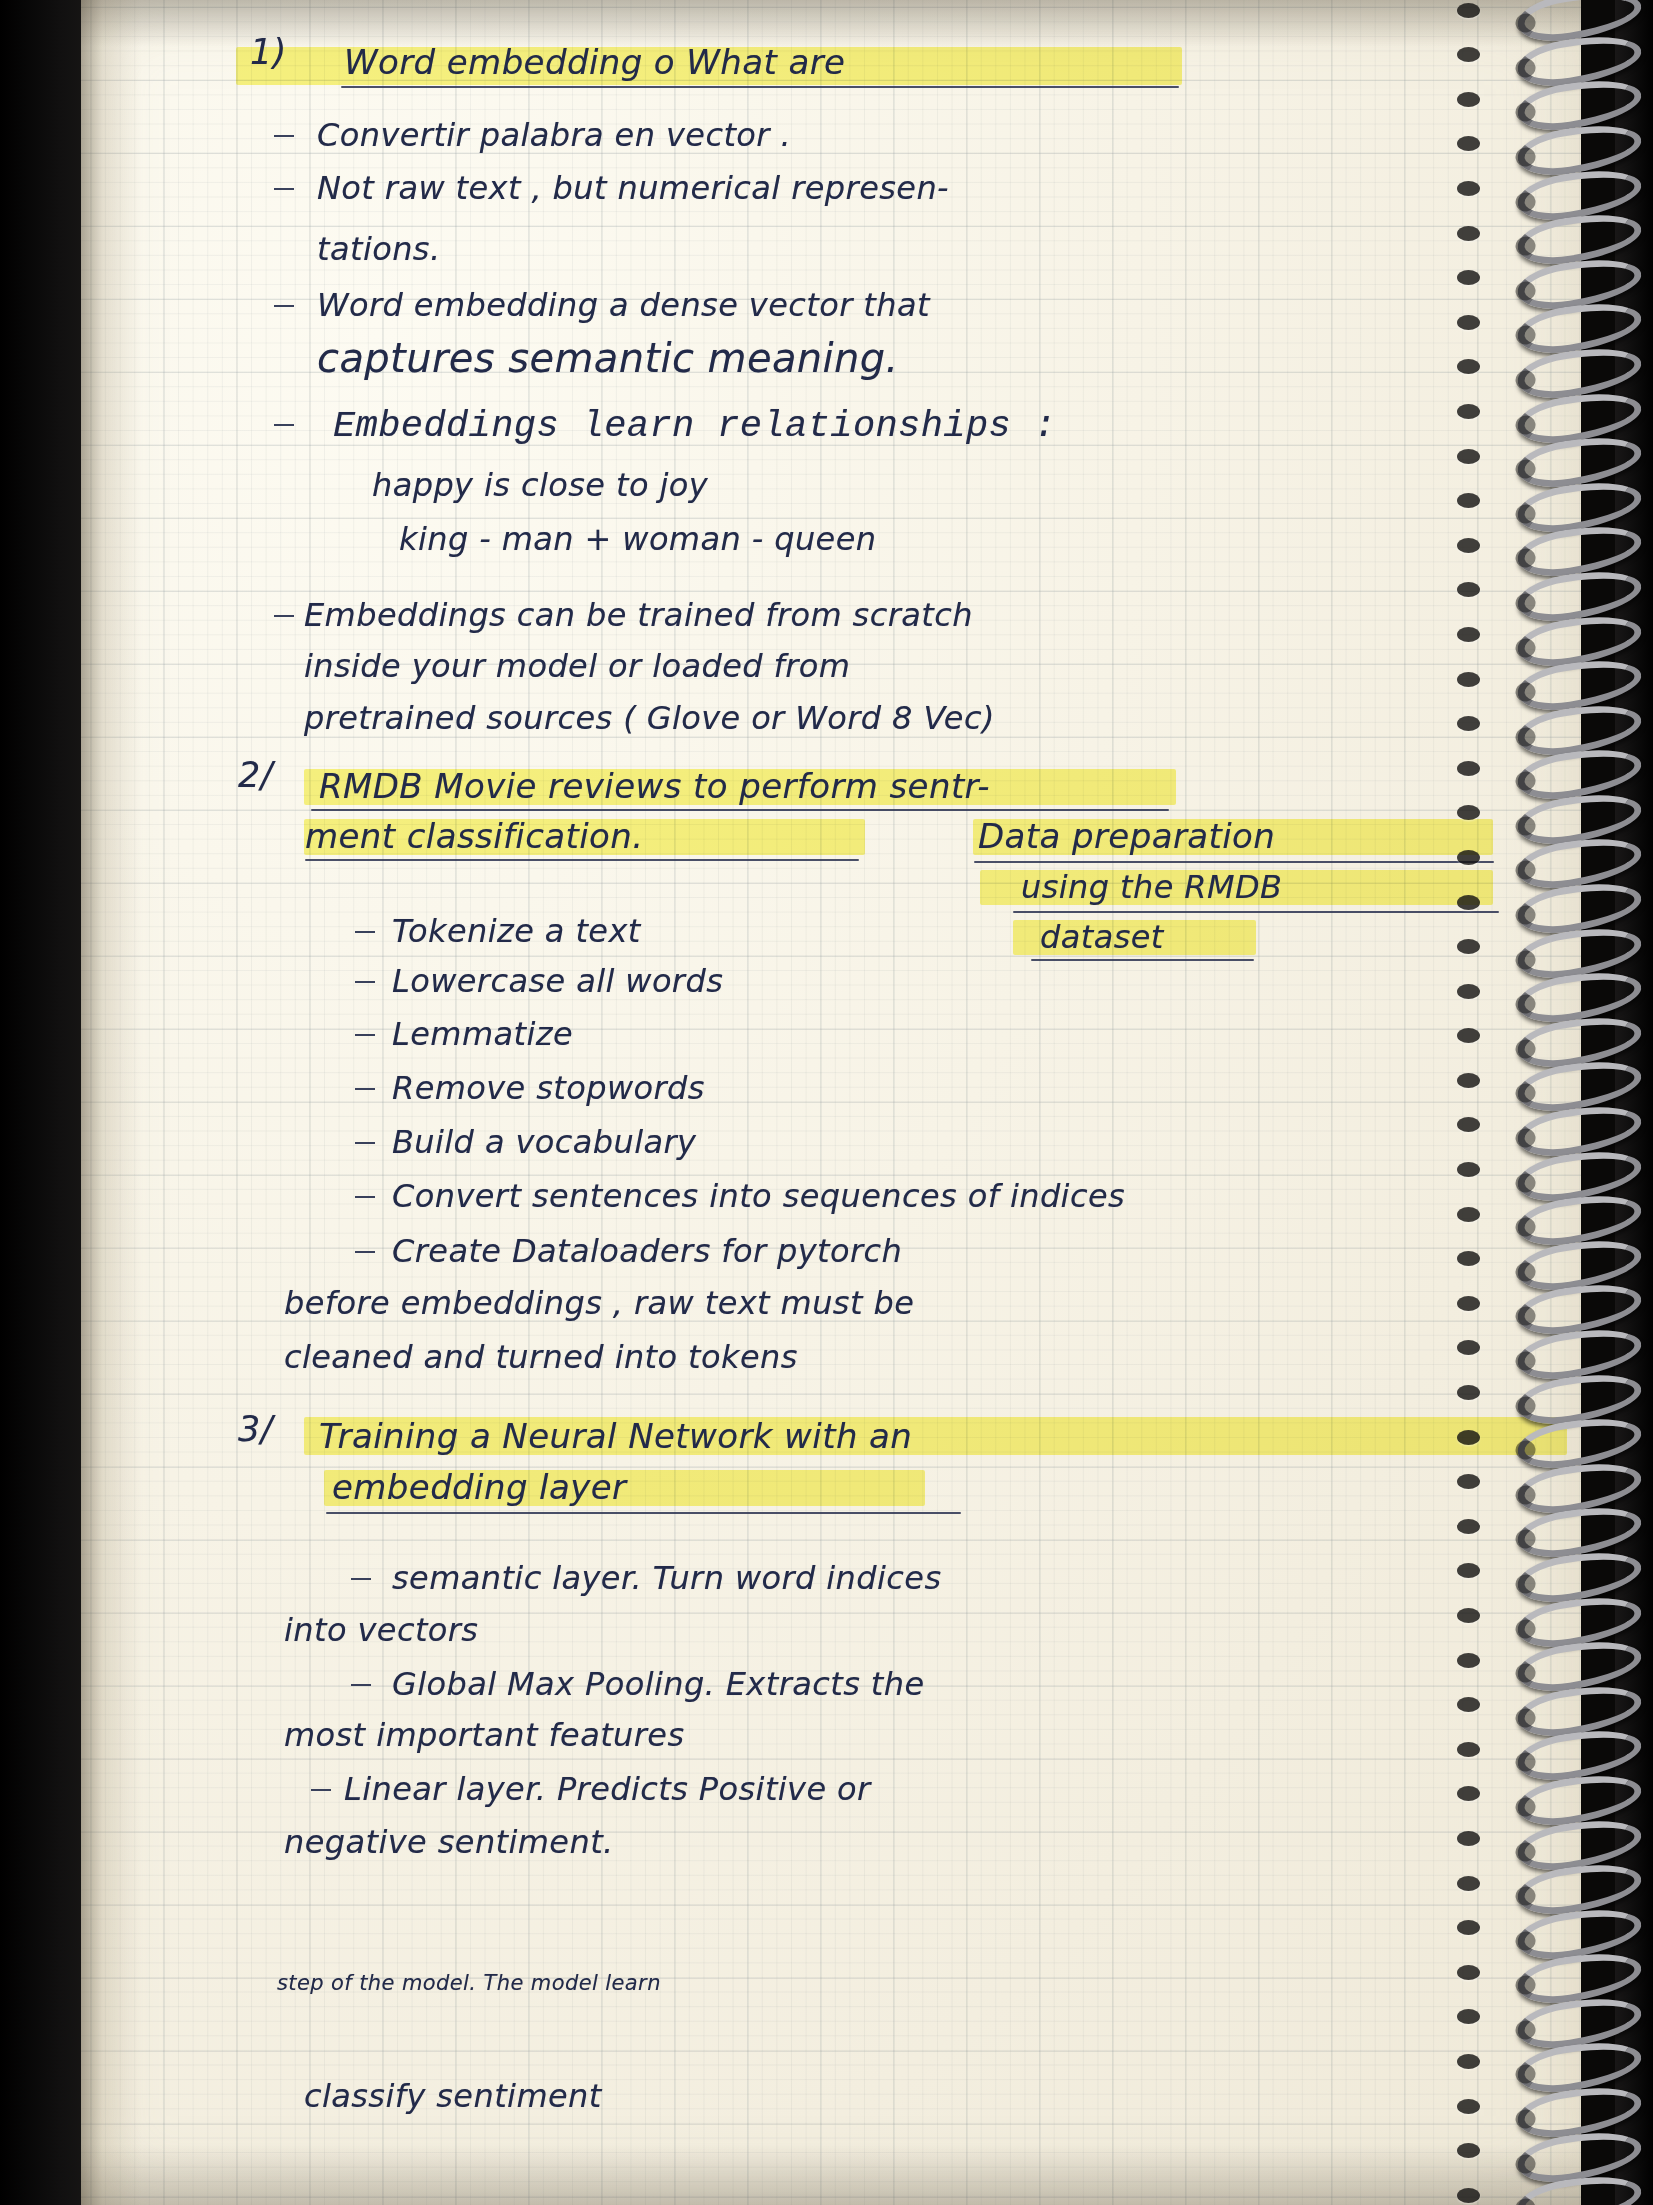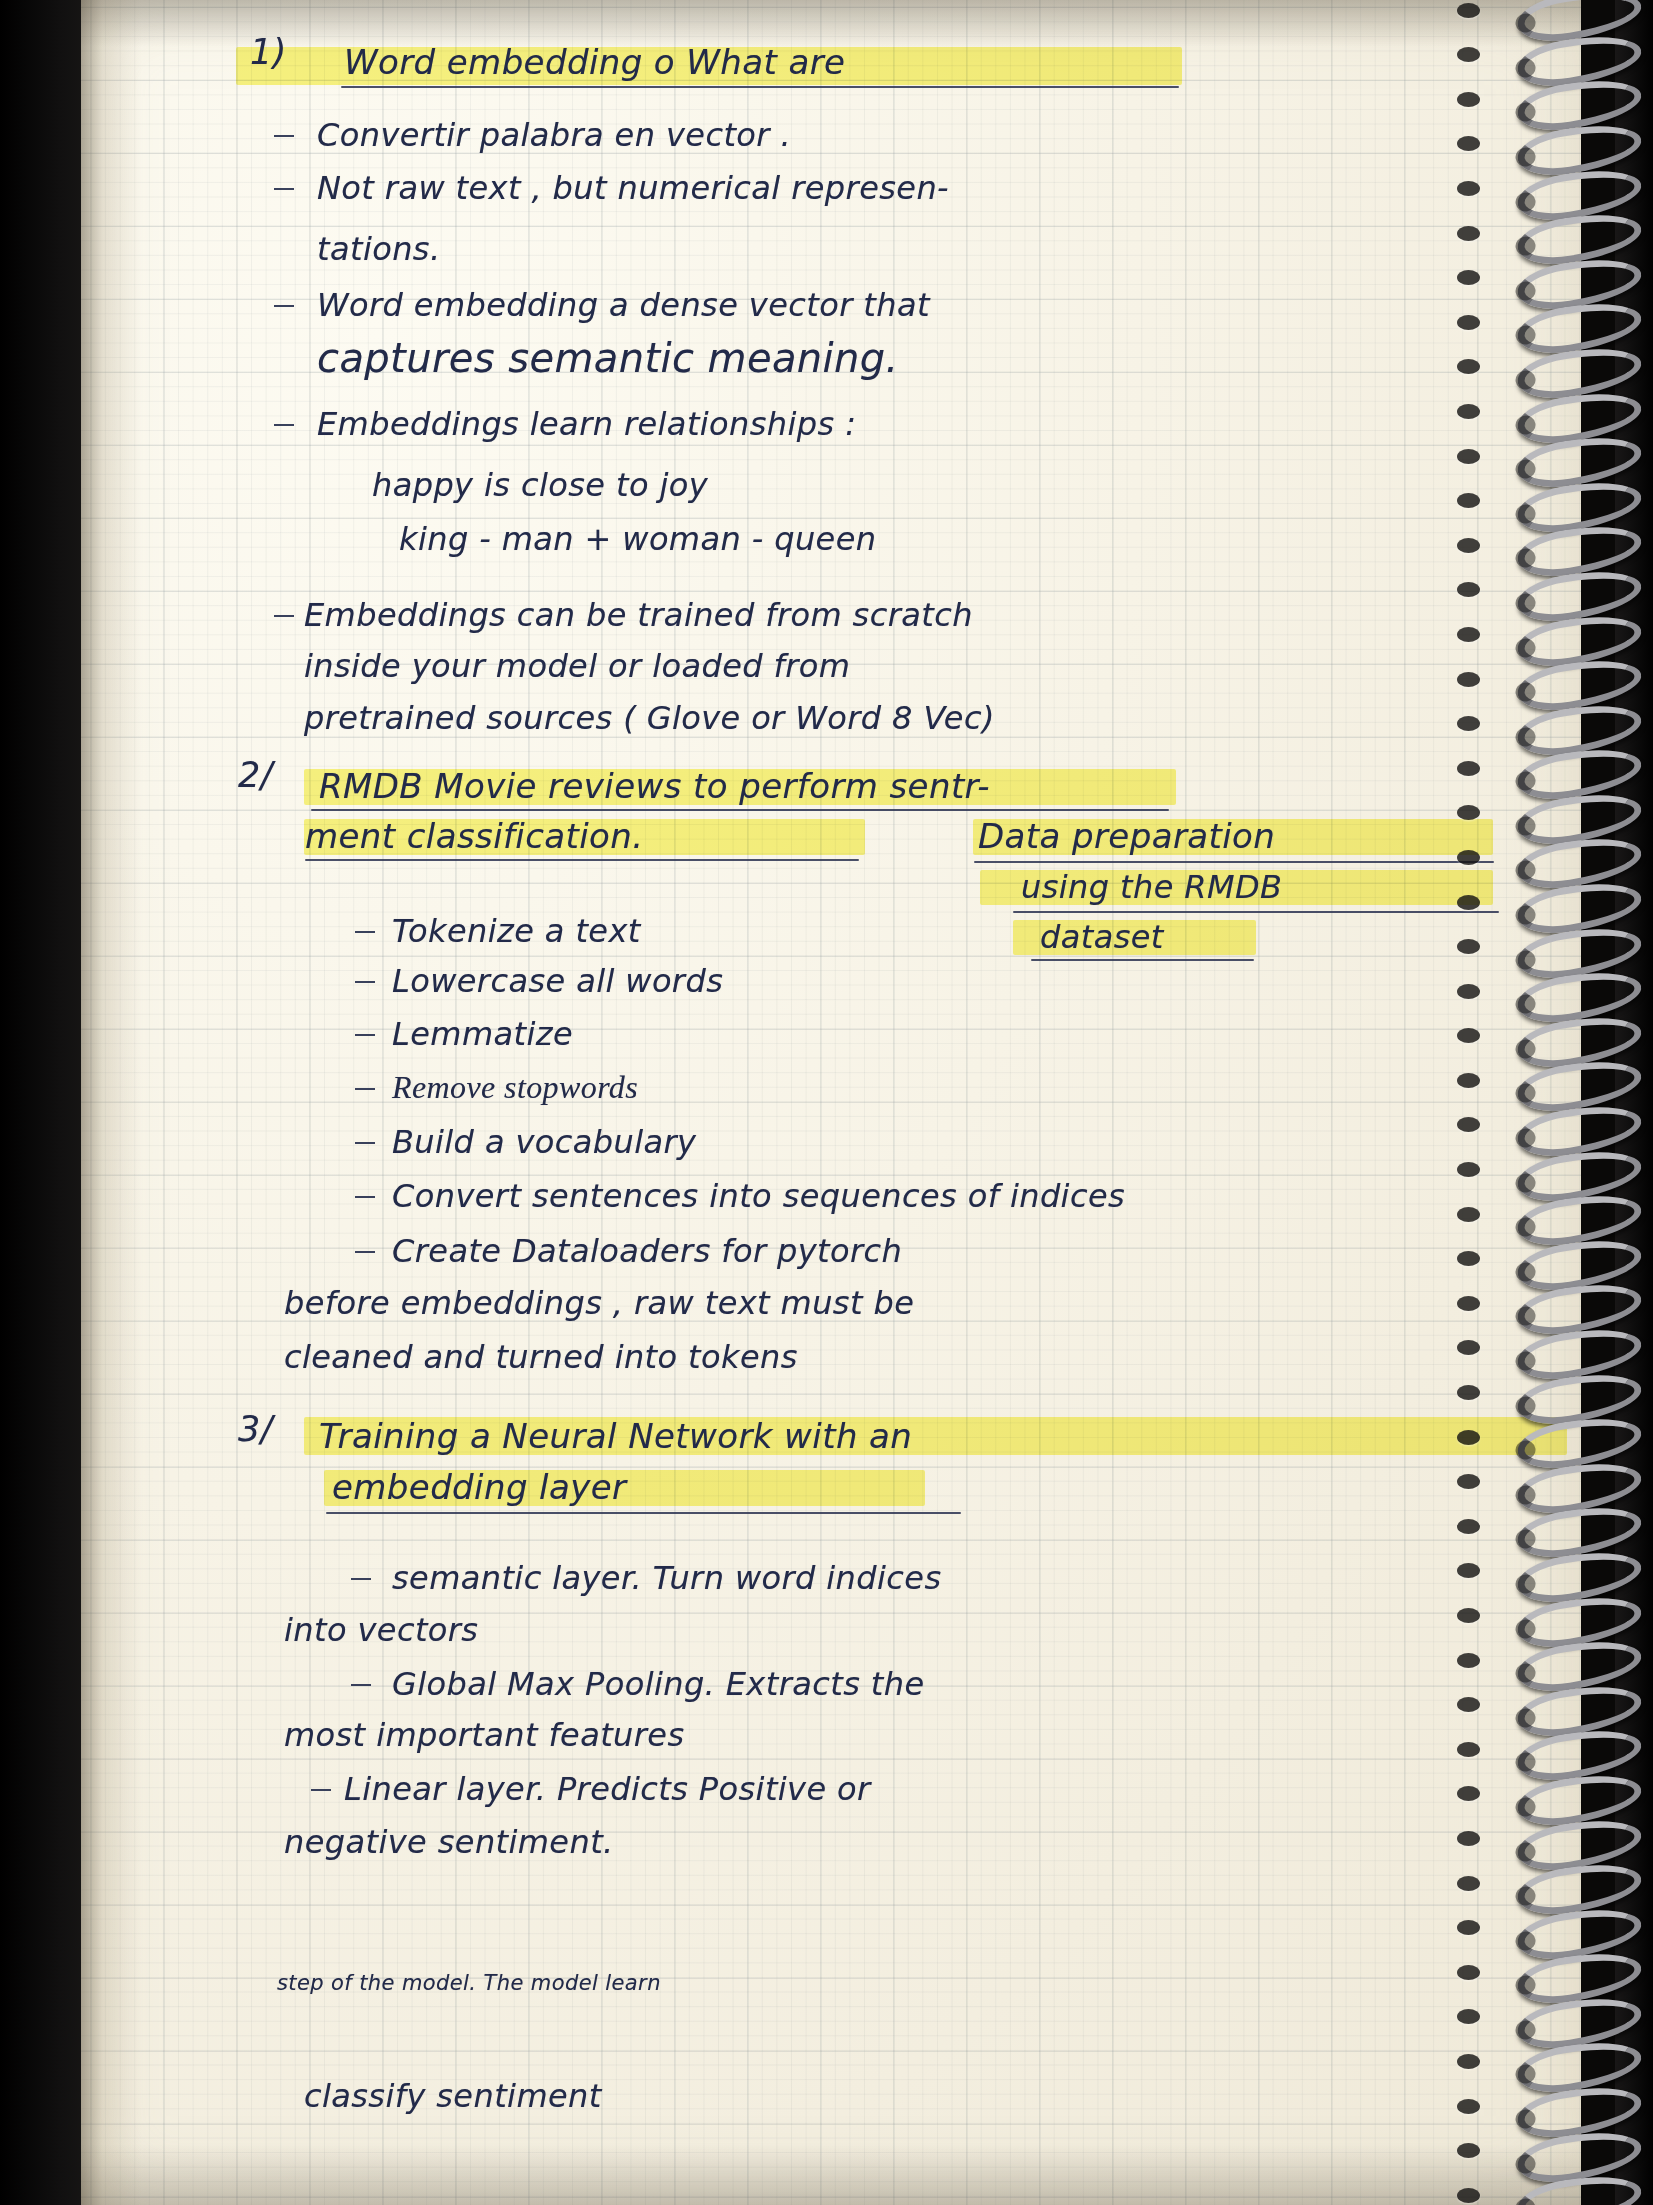--- a/index.html
+++ b/index.html
@@ -182,21 +182,21 @@
 
       <div class="dash" style="left:193px; top:188px;"></div>
       <div class="line" style="left:236px; top:169px; font-size:32px;">Not raw text , but numerical represen-</div>
       <div class="line" style="left:236px; top:218px; font-size:32px;margin-top:12px;">tations.</div>
 
       <div class="dash" style="left:193px; top:305px;"></div>
       <div class="line" style="left:236px; top:286px; font-size:32px;">Word embedding a dense vector that</div>
       <div class="line" style="left:236px; top:335px; font-size:40px;">captures semantic meaning.</div>
 
       <div class="dash" style="left:193px; top:424px;"></div>
-      <div class="line" style="left:236px; top:405px; font-size:32px;">Embeddings learn relationships :</div>
+      <div class="line" style="left:252px; top:405px; font-size:37px;font-family:Liberation Mono, monospace;">Embeddings learn relationships :</div>
       <div class="line" style="left:291px; top:466px; font-size:32px;">happy is close to joy</div>
       <div class="line" style="left:318px; top:520px; font-size:32px;">king - man + woman - queen</div>
 
       <div class="dash" style="left:193px; top:615px;"></div>
       <div class="line" style="left:223px; top:596px; font-size:32px;">Embeddings can be trained from scratch</div>
       <div class="line" style="left:223px; top:647px; font-size:32px;">inside your model or loaded from</div>
       <div class="line" style="left:223px; top:699px; font-size:32px;">pretrained sources ( Glove or Word 8 Vec)</div>
 
       <div class="hl" style="left:223px; top:769px; width:872px; height:36px;"></div>
       <div class="hl" style="left:223px; top:819px; width:561px; height:36px;"></div>
@@ -220,21 +220,21 @@
       <div class="dash" style="left:274px; top:931px;"></div>
       <div class="line" style="left:311px; top:912px; font-size:32px;">Tokenize a text</div>
 
       <div class="dash" style="left:274px; top:981px;"></div>
       <div class="line" style="left:311px; top:962px; font-size:32px;">Lowercase all words</div>
 
       <div class="dash" style="left:274px; top:1034px;"></div>
       <div class="line" style="left:311px; top:1015px; font-size:32px;">Lemmatize</div>
 
       <div class="dash" style="left:274px; top:1088px;"></div>
-      <div class="line" style="left:311px; top:1069px; font-size:32px;font-family:Liberation Serif, serif;">Remove stopwords</div>
+      <div class="line" style="left:311px; top:1069px; font-size:32px;">Remove stopwords</div>
 
       <div class="dash" style="left:274px; top:1142px;"></div>
       <div class="line" style="left:311px; top:1123px; font-size:32px;">Build a vocabulary</div>
 
       <div class="dash" style="left:274px; top:1196px;"></div>
       <div class="line" style="left:311px; top:1177px; font-size:32px;">Convert sentences into sequences of indices</div>
 
       <div class="dash" style="left:274px; top:1251px;"></div>
       <div class="line" style="left:311px; top:1232px; font-size:32px;">Create Dataloaders for pytorch</div>
 

